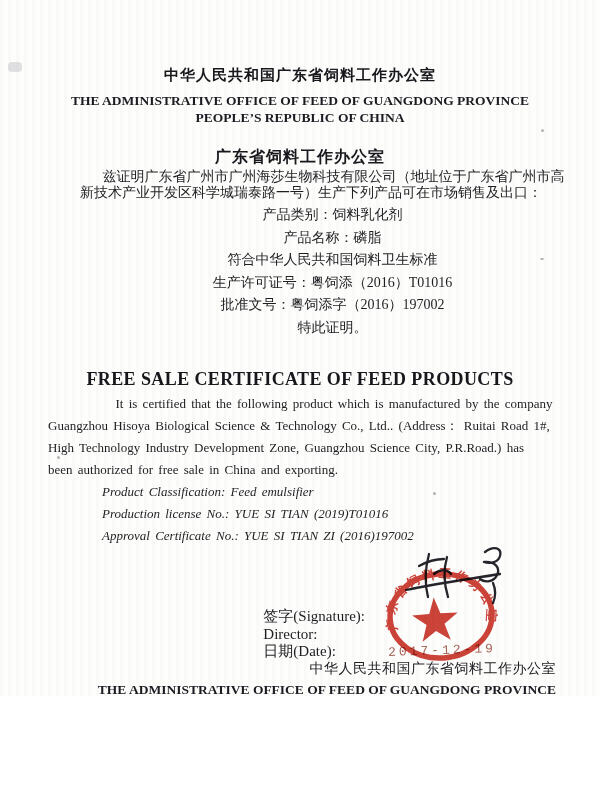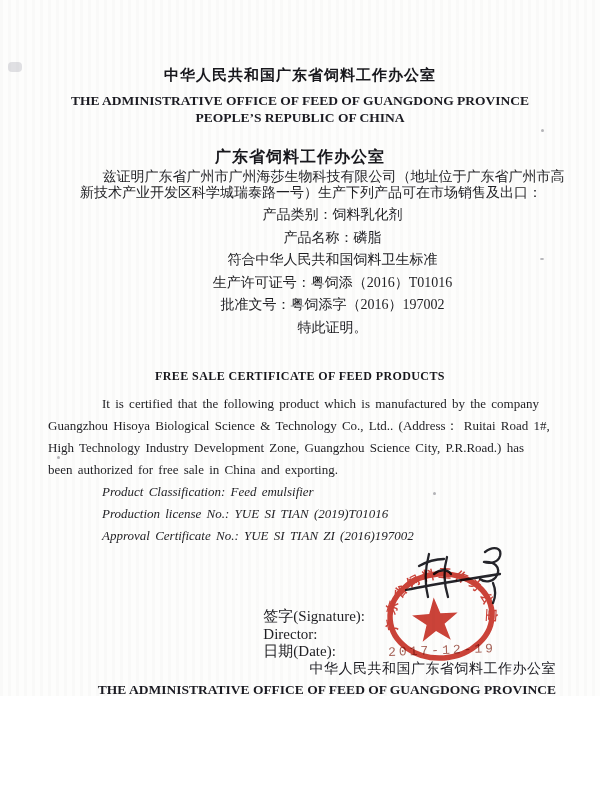--- a/index.html
+++ b/index.html
@@ -19,24 +19,24 @@
   .h-en2{font-size:13.5px;font-weight:bold;line-height:17px;color:#1b1b22;}
   .h-title{font-size:16px;font-weight:bold;letter-spacing:1px;margin-top:21px;color:#17171c;}
   
   .cn-body{position:absolute;top:169px;left:47px;right:25px;font-size:14px;line-height:16px;text-align:center;}
   .cn-body p{margin:0;}
   .cn-intro1{text-indent:45px;}
   .cn-item{padding-left:43px;margin-top:7px !important;line-height:15.5px;}
   .cn-item.first{margin-top:6px !important;}
   
   .en-title{position:absolute;top:369px;left:0;width:100%;text-align:center;
-            font-size:12px;font-weight:bold;letter-spacing:0.4px;color:#17171c;}
+            font-size:18px;font-weight:bold;letter-spacing:0.4px;color:#17171c;}
   .en-body{position:absolute;top:396px;left:48px;right:34px;font-size:13px;line-height:15px;word-spacing:2px;}
   .en-body p{margin:0 0 7px 0;}
-  .en-indent{text-indent:54px;}
+  .en-indent{text-indent:54px;text-align:center;}
   .en-item{padding-left:54px;font-style:italic;}
   
   .sign-block{position:absolute;top:608px;right:235px;text-align:left;font-size:15px;line-height:17.5px;}
   .date-value{
     position:absolute;left:388px;top:643px;
     font-family:"Liberation Mono","DejaVu Sans Mono",monospace;
     font-size:13px;letter-spacing:3px;color:#9c5246;opacity:.9;
     transform:rotate(-2deg);
   }
   

